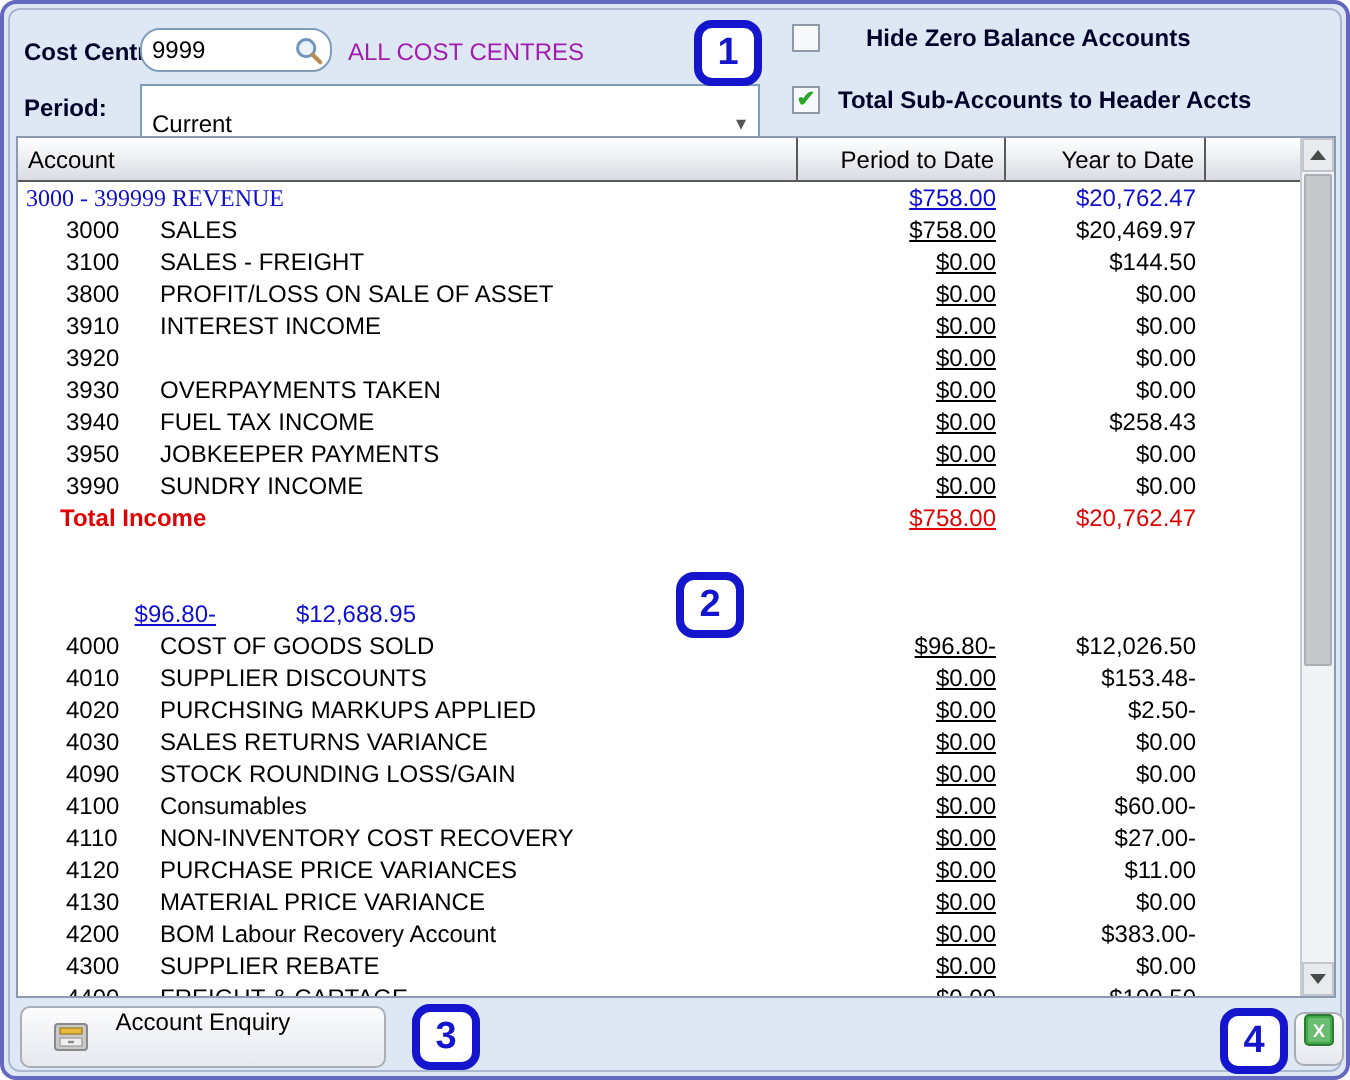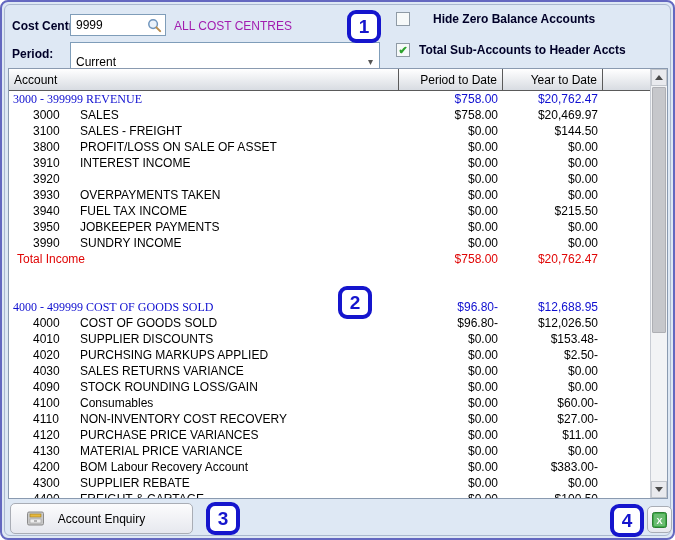--- a/index.html
+++ b/index.html
@@ -17,21 +17,21 @@
     position:absolute; left:2px; top:2px; right:2px; bottom:2px;
     border:1px solid #aab8cf; border-radius:6px;
   }
 
   
   .lbl { position:absolute; font-size:12px; font-weight:bold; color:#000028; }
   .field {
     position:absolute; background:#fff; border:1px solid #7f9db9;
     font-size:12px; color:#000; display:flex; align-items:center;
   }
-  .cc-input { left:68px; top:12px; width:96px; height:22px; padding-left:5px; }
+  .cc-input { left:68px; top:12px; width:96px; height:22px; padding-left:5px;border-radius:10px; }
   .cc-input .val { flex:1; }
   .search-icon { width:15px; height:15px; margin-right:3px; }
   .cc-name { position:absolute; left:172px; top:17px; font-size:12px; color:#a21caf; }
   .period-select { left:68px; top:40px; width:310px; height:39px; padding-left:5px; justify-content:space-between; }
   .chevron { color:#555; font-size:10px; margin-right:6px; }
 
   .checkrow { position:absolute; display:flex; align-items:center; gap:9px; }
   .checkbox {
     width:14px; height:14px; background:#f6f9f9; border:1px solid #8e9aa5;
     display:flex; align-items:center; justify-content:center;
@@ -62,27 +62,27 @@
   .h-account { flex:1; padding-left:5px; }
   .h-ptd { width:104px; justify-content:flex-end; padding-right:5px; }
   .h-ytd { width:100px; justify-content:flex-end; padding-right:5px; }
   .h-fill { width:47px; border-right:none; }
 
   .grid-body { flex:1; overflow:hidden; background:#fff; }
   .row { height:16px; display:flex; align-items:center; font-size:12px; color:#000; white-space:nowrap; }
   .row .c-left { flex:1; display:flex; align-items:center; overflow:hidden; }
   .row .c-code { margin-left:24px; width:38px; }
   .row .c-name { margin-left:9px; }
-  .row .c-ptd { width:104px; text-align:right; padding-right:5px; }
+  .row .c-ptd { width:104px; text-align:right; padding-right:5px;text-decoration:underline; }
   .row .c-ytd { width:100px; text-align:right; padding-right:5px; }
   .row .c-fill { width:47px; }
   .row.section { color:#0f0fd0; }
   .row.section .c-sec { margin-left:4px;font-family:Liberation Serif, serif; }
   .row.total { color:#e00505; }
-  .row.total .c-sec { margin-left:8px; }
+  .row.total .c-sec { margin-left:21px;font-weight:bold; }
 
   
   .vscroll {
     width:17px; flex:0 0 17px; background:#f2f3f5; border-left:1px solid #c8ccd4;
     display:flex; flex-direction:column; position:relative;
   }
   .sbtn {
     height:17px; flex:0 0 17px; background:#e9eaee; border:1px solid #c2c6cc;
     display:flex; align-items:center; justify-content:center;
   }
@@ -90,21 +90,21 @@
   .tri-up { border-bottom:5px solid #4a4a4a; }
   .tri-down { border-top:5px solid #4a4a4a; }
   .sb-track { flex:1; position:relative; }
   .sb-thumb {
     position:absolute; left:1px; right:1px; top:1px; height:246px;
     background:#c6c7cb; border:1px solid #aeafb4; border-radius:1px;
   }
 
   
   .btn {
-    position:absolute; display:flex; align-items:center; justify-content:center;
+    position:absolute; display:flex; justify-content:center;
     background:linear-gradient(#fcfcfd,#e6e8ee);
     border:1px solid #a9adb5; border-radius:5px;
     font-size:12px; color:#000; gap:10px;
   }
   .btn-enquiry { left:8px; top:501px; width:183px; height:31px; }
   .btn-enquiry .btn-label { }
   .drawer-icon { width:17px; height:15px; position:absolute; left:16px; top:7px; }
   .btn-excel { left:645px; top:504px; width:25px; height:27px; }
   .excel-icon { width:15px; height:16px; }
 </style>
@@ -213,21 +213,21 @@
             <span class="c-ptd">$0.00</span>
             <span class="c-ytd">$0.00</span>
             <span class="c-fill"></span>
           </div>
           <div class="row detail">
             <span class="c-left">
               <span class="c-code">3940</span>
               <span class="c-name">FUEL TAX INCOME</span>
             </span>
             <span class="c-ptd">$0.00</span>
-            <span class="c-ytd">$215.50</span>
+            <span class="c-ytd">$258.43</span>
             <span class="c-fill"></span>
           </div>
           <div class="row detail">
             <span class="c-left">
               <span class="c-code">3950</span>
               <span class="c-name">JOBKEEPER PAYMENTS</span>
             </span>
             <span class="c-ptd">$0.00</span>
             <span class="c-ytd">$0.00</span>
             <span class="c-fill"></span>
@@ -255,23 +255,20 @@
             <span class="c-ytd"></span>
             <span class="c-fill"></span>
           </div>
           <div class="row blank">
             <span class="c-left"></span>
             <span class="c-ptd"></span>
             <span class="c-ytd"></span>
             <span class="c-fill"></span>
           </div>
           <div class="row section">
-            <span class="c-left">
-              <span class="c-sec">4000 - 499999 COST OF GOODS SOLD</span>
-            </span>
             <span class="c-ptd">$96.80-</span>
             <span class="c-ytd">$12,688.95</span>
             <span class="c-fill"></span>
           </div>
           <div class="row detail">
             <span class="c-left">
               <span class="c-code">4000</span>
               <span class="c-name">COST OF GOODS SOLD</span>
             </span>
             <span class="c-ptd">$96.80-</span>

